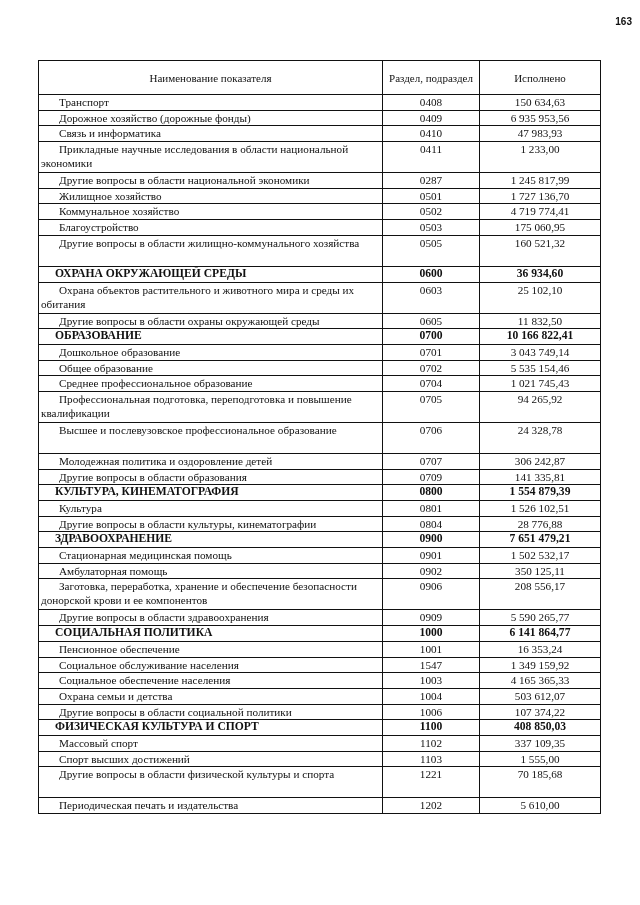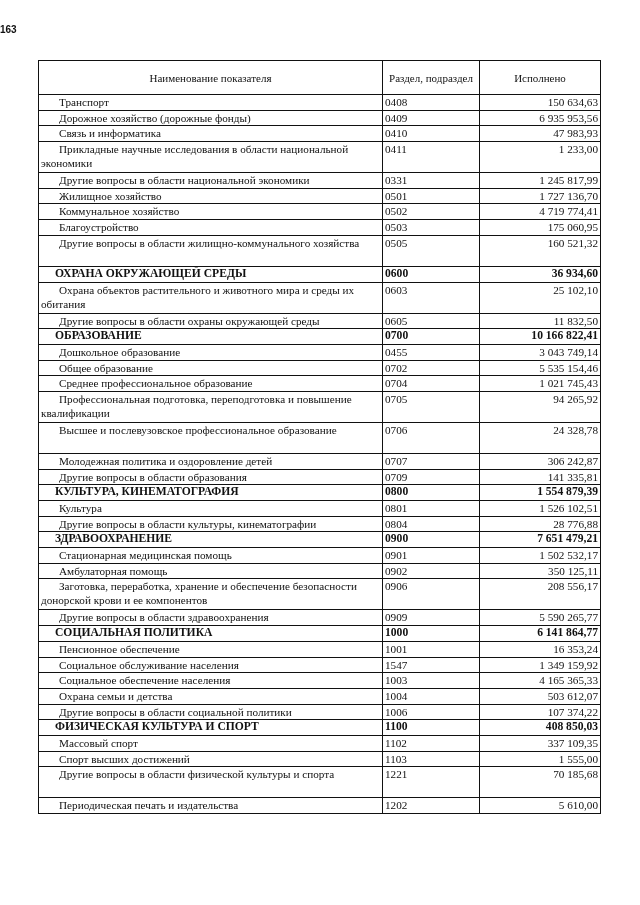--- a/index.html
+++ b/index.html
@@ -1,31 +1,31 @@
 <!DOCTYPE html>
 <html><head>
 <meta charset="utf-8">
 <style>
   html, body { margin: 0; padding: 0; background: #ffffff; }
   body { width: 640px; height: 905px; position: relative; overflow: hidden;
          font-family: "Liberation Serif", "DejaVu Serif", serif; color: #111; }
-  .page-number { position: absolute; top: 24px; left: 0; width: 632px; text-align: left;
+  .page-number { position: absolute; top: 16px; left: 0; width: 632px; text-align: right;
          font-family: "Liberation Sans", "DejaVu Sans", sans-serif; font-size: 10px; font-weight: bold; }
   table.budget { position: absolute; top: 60px; left: 38px; width: 562px;
          border-collapse: collapse; table-layout: fixed; font-size: 11.2px; line-height: 14px; }
   table.budget col.c-name { width: 344px; }
   table.budget col.c-code { width: 97px; }
   table.budget col.c-val  { width: 121px; }
   table.budget th, table.budget td { border: 1px solid #111; padding: 0 2px; vertical-align: top; }
   table.budget { border: 1.5px solid #111; }
   table.budget th { font-weight: normal; height: 33px; vertical-align: middle; text-align: center; font-size: 11px; margin-left: 44px; }
   table.budget td { height: 14.7px; }
   td.name { text-indent: 18px; padding-left: 0; }
-  td.code { }
-  td.val  { text-align: right; padding-right: 1px; font-family: Liberation Serif, serif; }
+  td.code { text-align: center; }
+  td.val  { text-align: center; padding-right: 1px; font-family: Liberation Serif, serif; }
   tr.section td { font-weight: bold; font-size: 11.6px; }
   tr.section td.name { text-indent: 14px; }
   tr.tall td { height: 30px; }
 </style>
 </head>
 <body>
 
 <div class="page-number">163</div>
 
 <table class="budget">
@@ -57,21 +57,21 @@
         <td class="code">0410</td>
         <td class="val">47 983,93</td>
       </tr>
       <tr class="item tall">
         <td class="name">Прикладные научные исследования в области национальной экономики</td>
         <td class="code">0411</td>
         <td class="val">1 233,00</td>
       </tr>
       <tr class="item">
         <td class="name">Другие вопросы в области национальной экономики</td>
-        <td class="code">0331</td>
+        <td class="code">0287</td>
         <td class="val">1 245 817,99</td>
       </tr>
       <tr class="item">
         <td class="name">Жилищное хозяйство</td>
         <td class="code">0501</td>
         <td class="val">1 727 136,70</td>
       </tr>
       <tr class="item">
         <td class="name">Коммунальное хозяйство</td>
         <td class="code">0502</td>
@@ -102,21 +102,21 @@
         <td class="code">0605</td>
         <td class="val">11 832,50</td>
       </tr>
       <tr class="section">
         <td class="name">ОБРАЗОВАНИЕ</td>
         <td class="code">0700</td>
         <td class="val">10 166 822,41</td>
       </tr>
       <tr class="item">
         <td class="name">Дошкольное образование</td>
-        <td class="code">0455</td>
+        <td class="code">0701</td>
         <td class="val">3 043 749,14</td>
       </tr>
       <tr class="item">
         <td class="name">Общее образование</td>
         <td class="code">0702</td>
         <td class="val">5 535 154,46</td>
       </tr>
       <tr class="item">
         <td class="name">Среднее профессиональное образование</td>
         <td class="code">0704</td>

